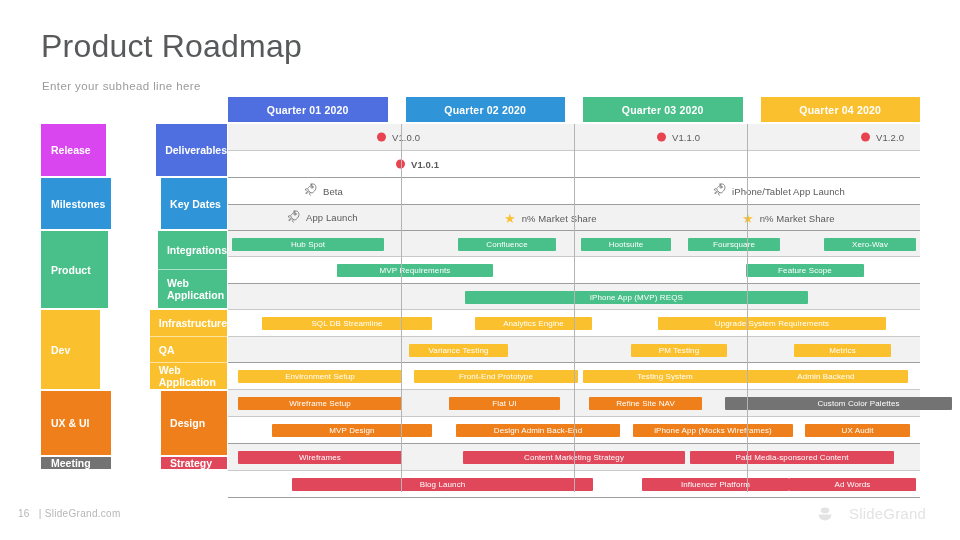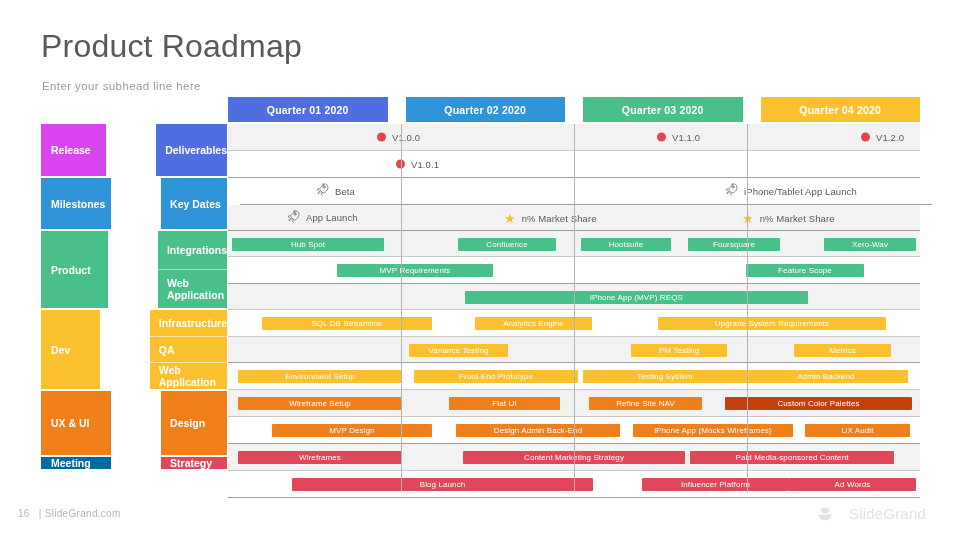--- a/index.html
+++ b/index.html
@@ -130,48 +130,48 @@
             <div class="gsub" style="background: rgb(251, 192, 45); flex: 1 1 0px;">Web Application</div>
           </div>
         </div>
         <div class="grp" style="height: 64px;">
           <div class="gname" style="background: rgb(239, 127, 26);">UX &amp; UI</div>
           <div class="gsubs">
             <div class="gsub" style="background: rgb(239, 127, 26); flex: 1 1 auto;">Design</div>
           </div>
         </div>
         <div class="grp">
-          <div class="gname" style="background: #0369a1; text-align: center;">Meeting</div>
+          <div class="gname" style="background: #737373; text-align: center;">Meeting</div>
           <div class="gsubs">
             <div class="gsub" style="background: rgb(224, 71, 90); flex: 1 1 auto;">Strategy</div>
           </div>
         </div>
       </div>
     <div class="grid" id="grid">
         <div class="band alt" style="height: 27px;">
           <div class="mk" style="left: 149px;">
             <span class="dot"></span>
             <span class="lbl">V1.0.0</span>
           </div>
           <div class="mk" style="left: 429px;">
             <span class="dot"></span>
             <span class="lbl">V1.1.0</span>
           </div>
           <div class="mk" style="left: 633px;">
             <span class="dot"></span>
             <span class="lbl">V1.2.0</span>
           </div>
         </div>
-        <div class="band plain sep" style="height: 27px;">
+        <div class="band plain sep" style="height: 27px; font-weight: bold;">
           <div class="mk" style="left: 168px;">
             <span class="dot"></span>
             <span class="lbl">V1.0.1</span>
           </div>
         </div>
-        <div class="band plain sep" style="height: 27px; margin-left: 12px;">
+        <div class="band plain sep" style="height: 27px;">
           <div class="mk" style="left: 75px;">
             <span><svg class="rocket" viewBox="0 0 24 24" fill="none" stroke="#6d6d6d" stroke-width="1.4" stroke-linecap="round" stroke-linejoin="round">
                 <path d="M13.5 3.5c3.2-1 6 .3 7 1.3s2.3 3.8 1.3 7c-.8 2.6-3.4 5.4-6.3 7.2l-3.2-1.3-3-3-1.3-3.2c1.8-2.9 4.6-5.5 7.2-6.3z"></path>
                 <circle cx="15.4" cy="8.6" r="1.9"></circle>
                 <path d="M8 16c-1.6.5-2.6 1.8-3 4 2.2-.4 3.5-1.4 4-3"></path>
                 <path d="M6.2 11.6 3.4 12.9l2.1 1.5M12.4 17.8l-1.3 2.8 1.5 2.1"></path>
               </svg></span>
             <span class="lbl">Beta</span>
           </div>
           <div class="mk" style="left: 484px;">
@@ -272,21 +272,21 @@
         <div class="band alt" style="height: 27px;">
           <div class="bar" style="left: 10px; width: 164px; top: 7px; background: rgb(239, 127, 26);">
             <span>Wireframe Setup</span>
           </div>
           <div class="bar" style="left: 221px; width: 111px; top: 7px; background: rgb(239, 127, 26);">
             <span>Flat UI</span>
           </div>
           <div class="bar" style="left: 361px; width: 113px; top: 7px; background: rgb(239, 127, 26);">
             <span>Refine Site NAV</span>
           </div>
-          <div class="bar" style="left: 497px; width: 187px; top: 7px; background: #c2410c;">
+          <div class="bar" style="left: 497px; width: 187px; top: 7px; background: #737373; padding-left: 40px;">
             <span>Custom Color Palettes</span>
           </div>
         </div>
         <div class="band plain sep" style="height: 27px;">
           <div class="bar" style="left: 44px; width: 160px; top: 7px; background: rgb(239, 127, 26);">
             <span>MVP Design</span>
           </div>
           <div class="bar" style="left: 228px; width: 164px; top: 7px; background: rgb(239, 127, 26);">
             <span>Design Admin Back-End</span>
           </div>

